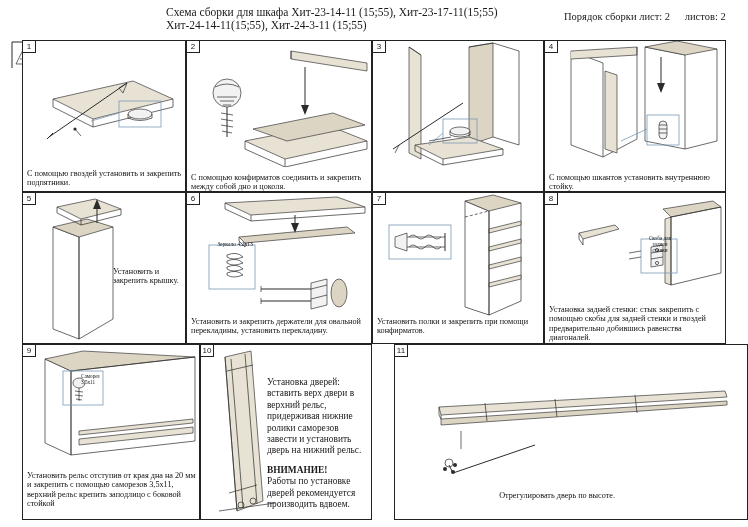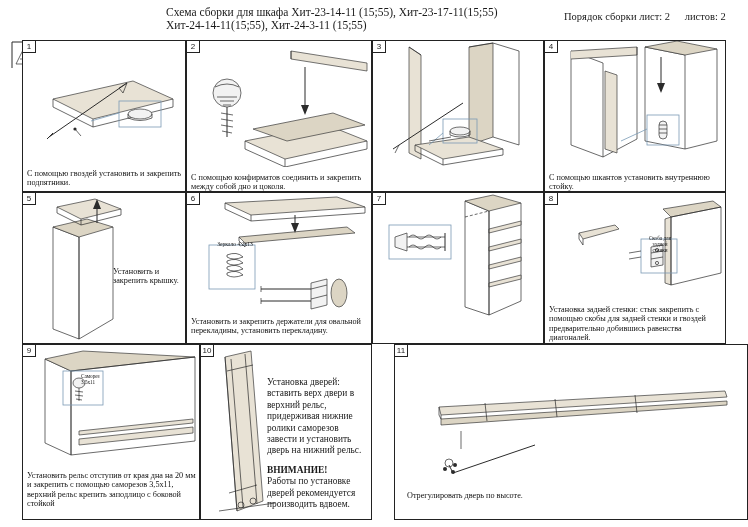--- a/index.html
+++ b/index.html
@@ -332,20 +332,21 @@
 
         <path class="fillwood" d="M116 36 L148 28 L148 32 L116 40 Z"></path>
         <path class="fillwood" d="M116 54 L148 46 L148 50 L116 58 Z"></path>
         <path class="fillwood" d="M116 72 L148 64 L148 68 L116 76 Z"></path>
         <path class="fillwood" d="M116 90 L148 82 L148 86 L116 94 Z"></path>
 
         <path class="ln thin" d="M116 18 L116 122"></path>
         <path class="ln thin dash" d="M92 24 L116 18"></path>
       </svg>
     </div>
+    <div class="cap" style="left:4px; top:124px; width:164px;">Установить полки и закрепить при помощи конфирматов.</div>
   </div>
 
   <div class="panel" style="left:544px; top:192px; width:182px; height:152px;">
     <div class="pnum">8</div>
     <div class="art">
       <svg width="182" height="112" viewBox="0 0 182 112">
 
         <path class="fillwood2" d="M118 16 L168 8 L176 14 L126 24 Z"></path>
         <path class="fillwood" d="M120 26 L126 24 L126 92 L120 90 Z"></path>
         <path class="ln thin" d="M126 24 L176 14 L176 80 L126 92 Z"></path>
@@ -437,16 +438,16 @@
         <path class="ln med" d="M58 128 L140 100"></path>
         <path class="ln med" d="M58 128 L54 120"></path>
         <circle class="ln thin" cx="54" cy="118" r="4"></circle>
         <circle class="arrowk" cx="60" cy="120" r="2"></circle>
         <circle class="arrowk" cx="50" cy="124" r="2"></circle>
         <circle class="arrowk" cx="58" cy="127" r="2"></circle>
 
         <path class="ln thin" d="M66 86 L66 104"></path>
       </svg>
     </div>
-    <div class="cap" style="left:12px; top:146px; width:200px;">Отрегулировать дверь по высоте.</div>
+    <div class="cap" style="left:20px; top:146px; width:200px;text-align:right;">Отрегулировать дверь по высоте.</div>
   </div>
 
 </div>
 
 </body></html>

